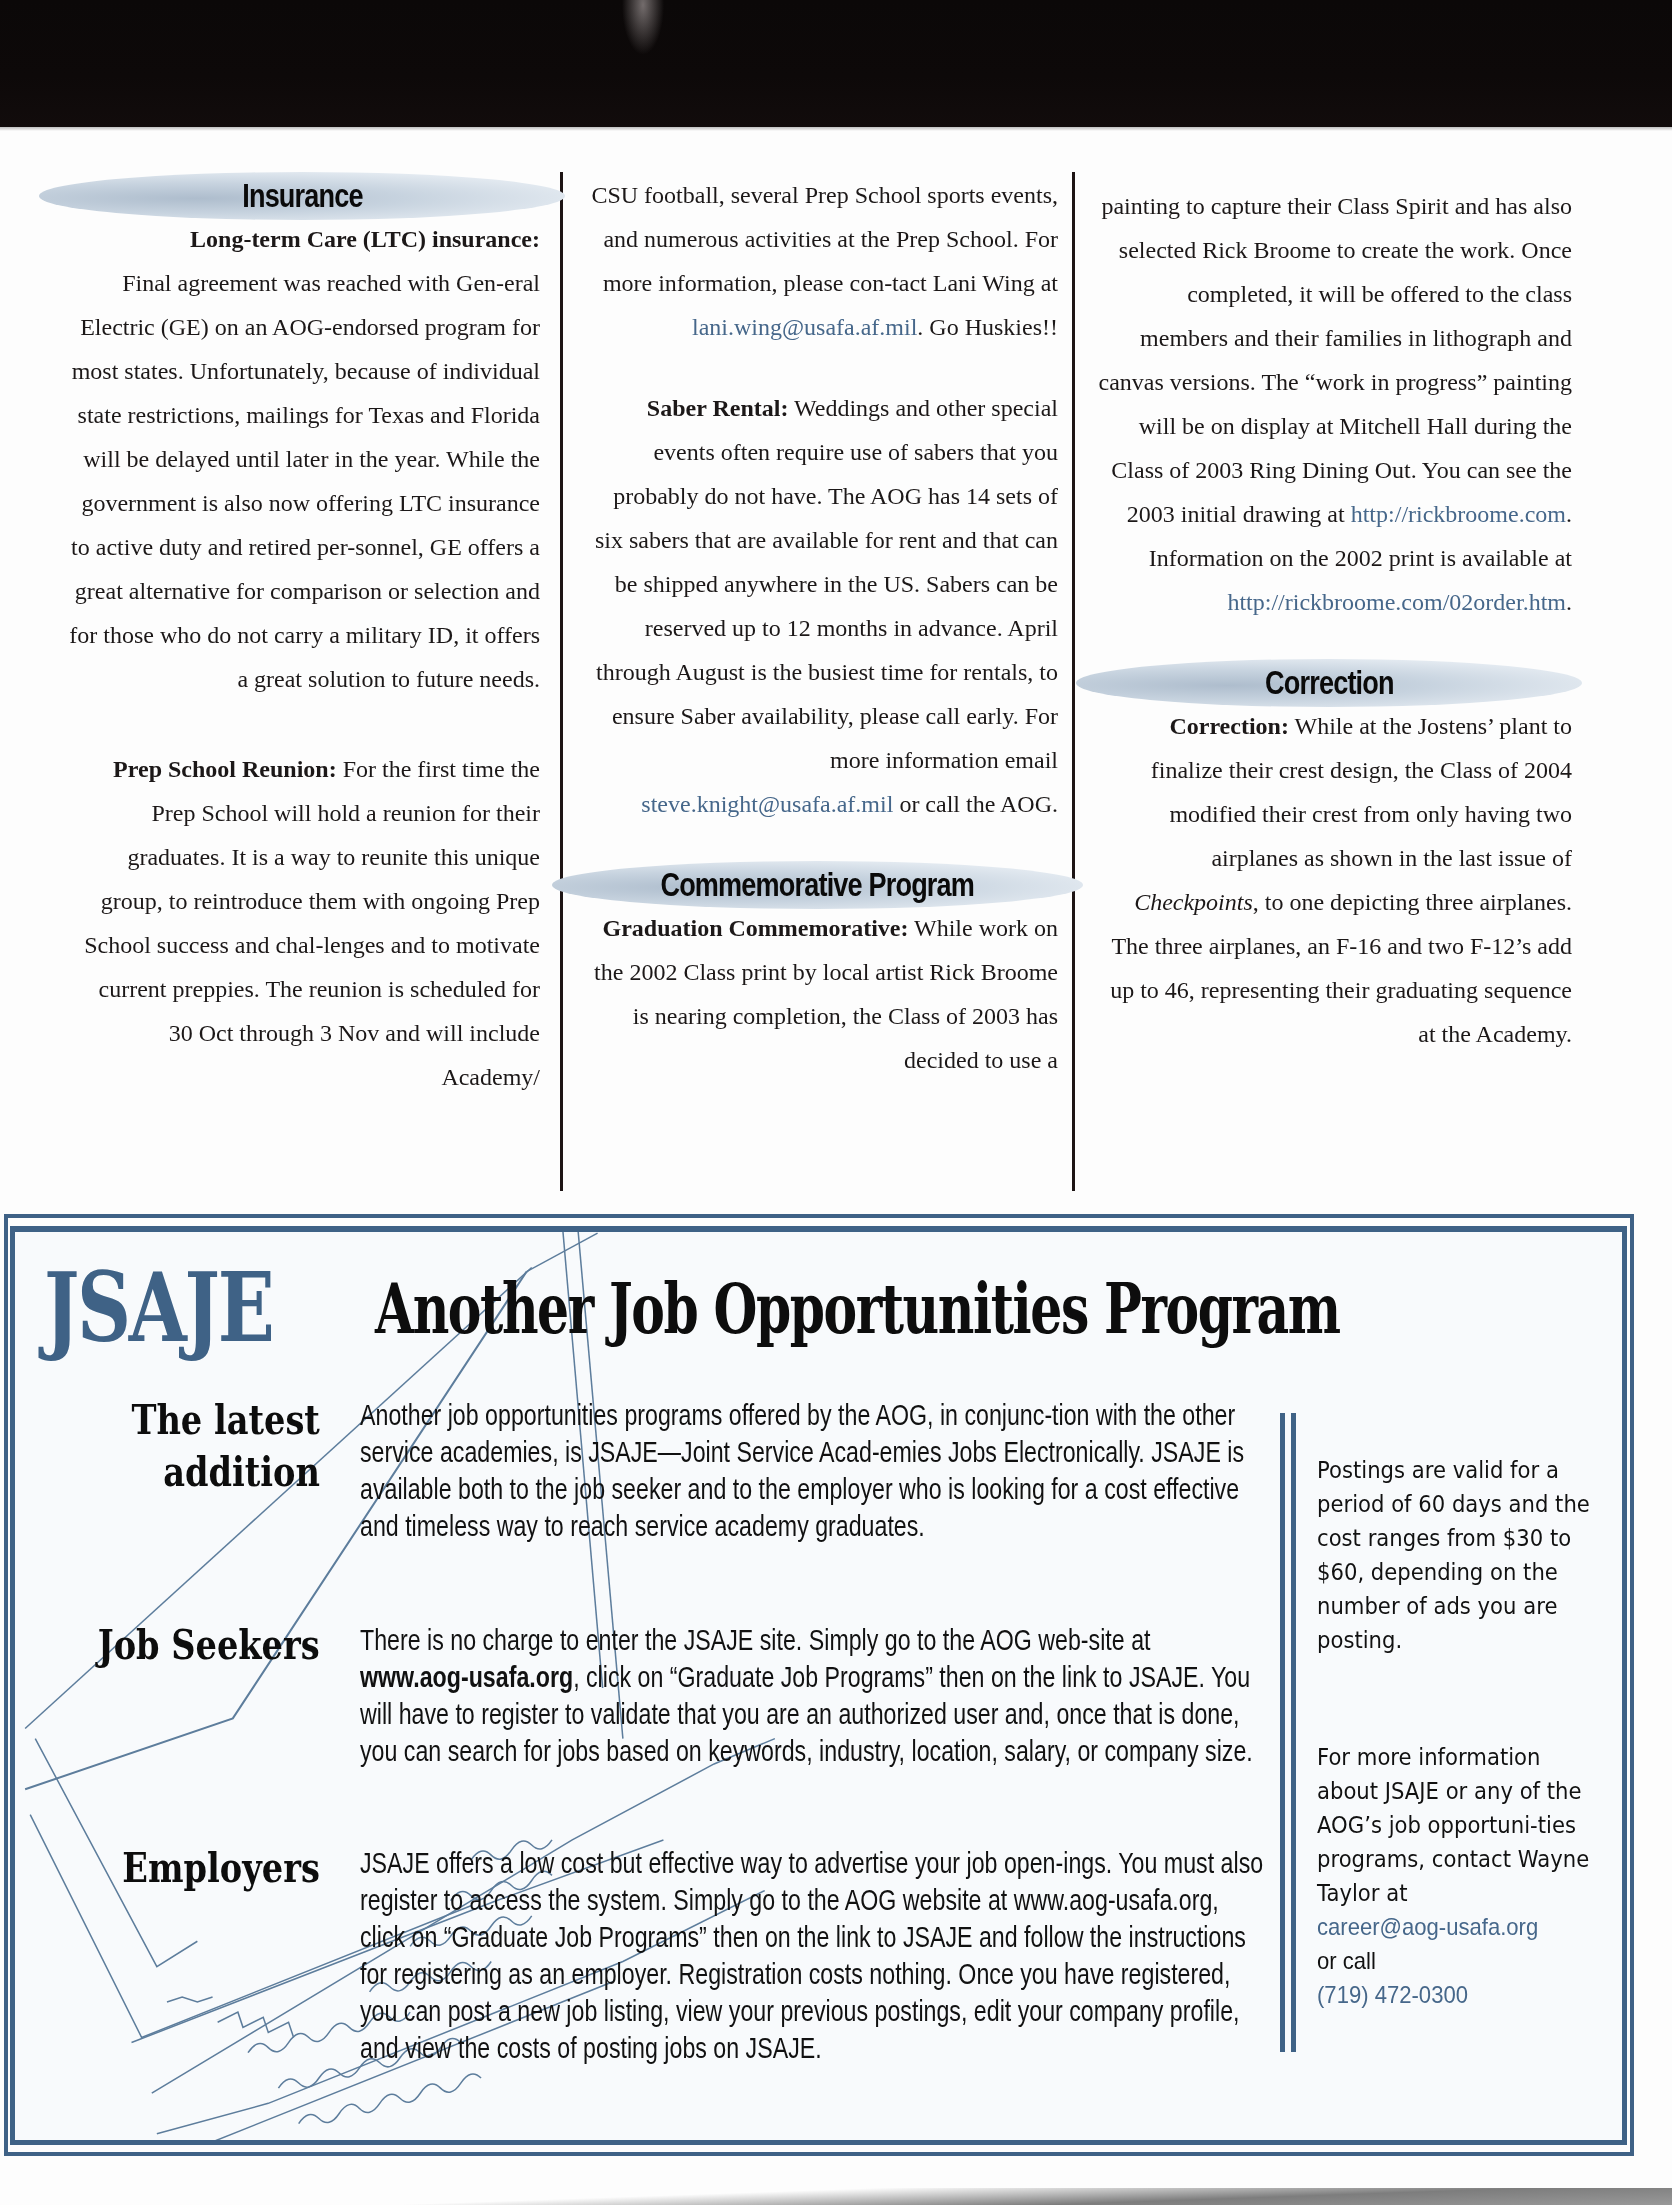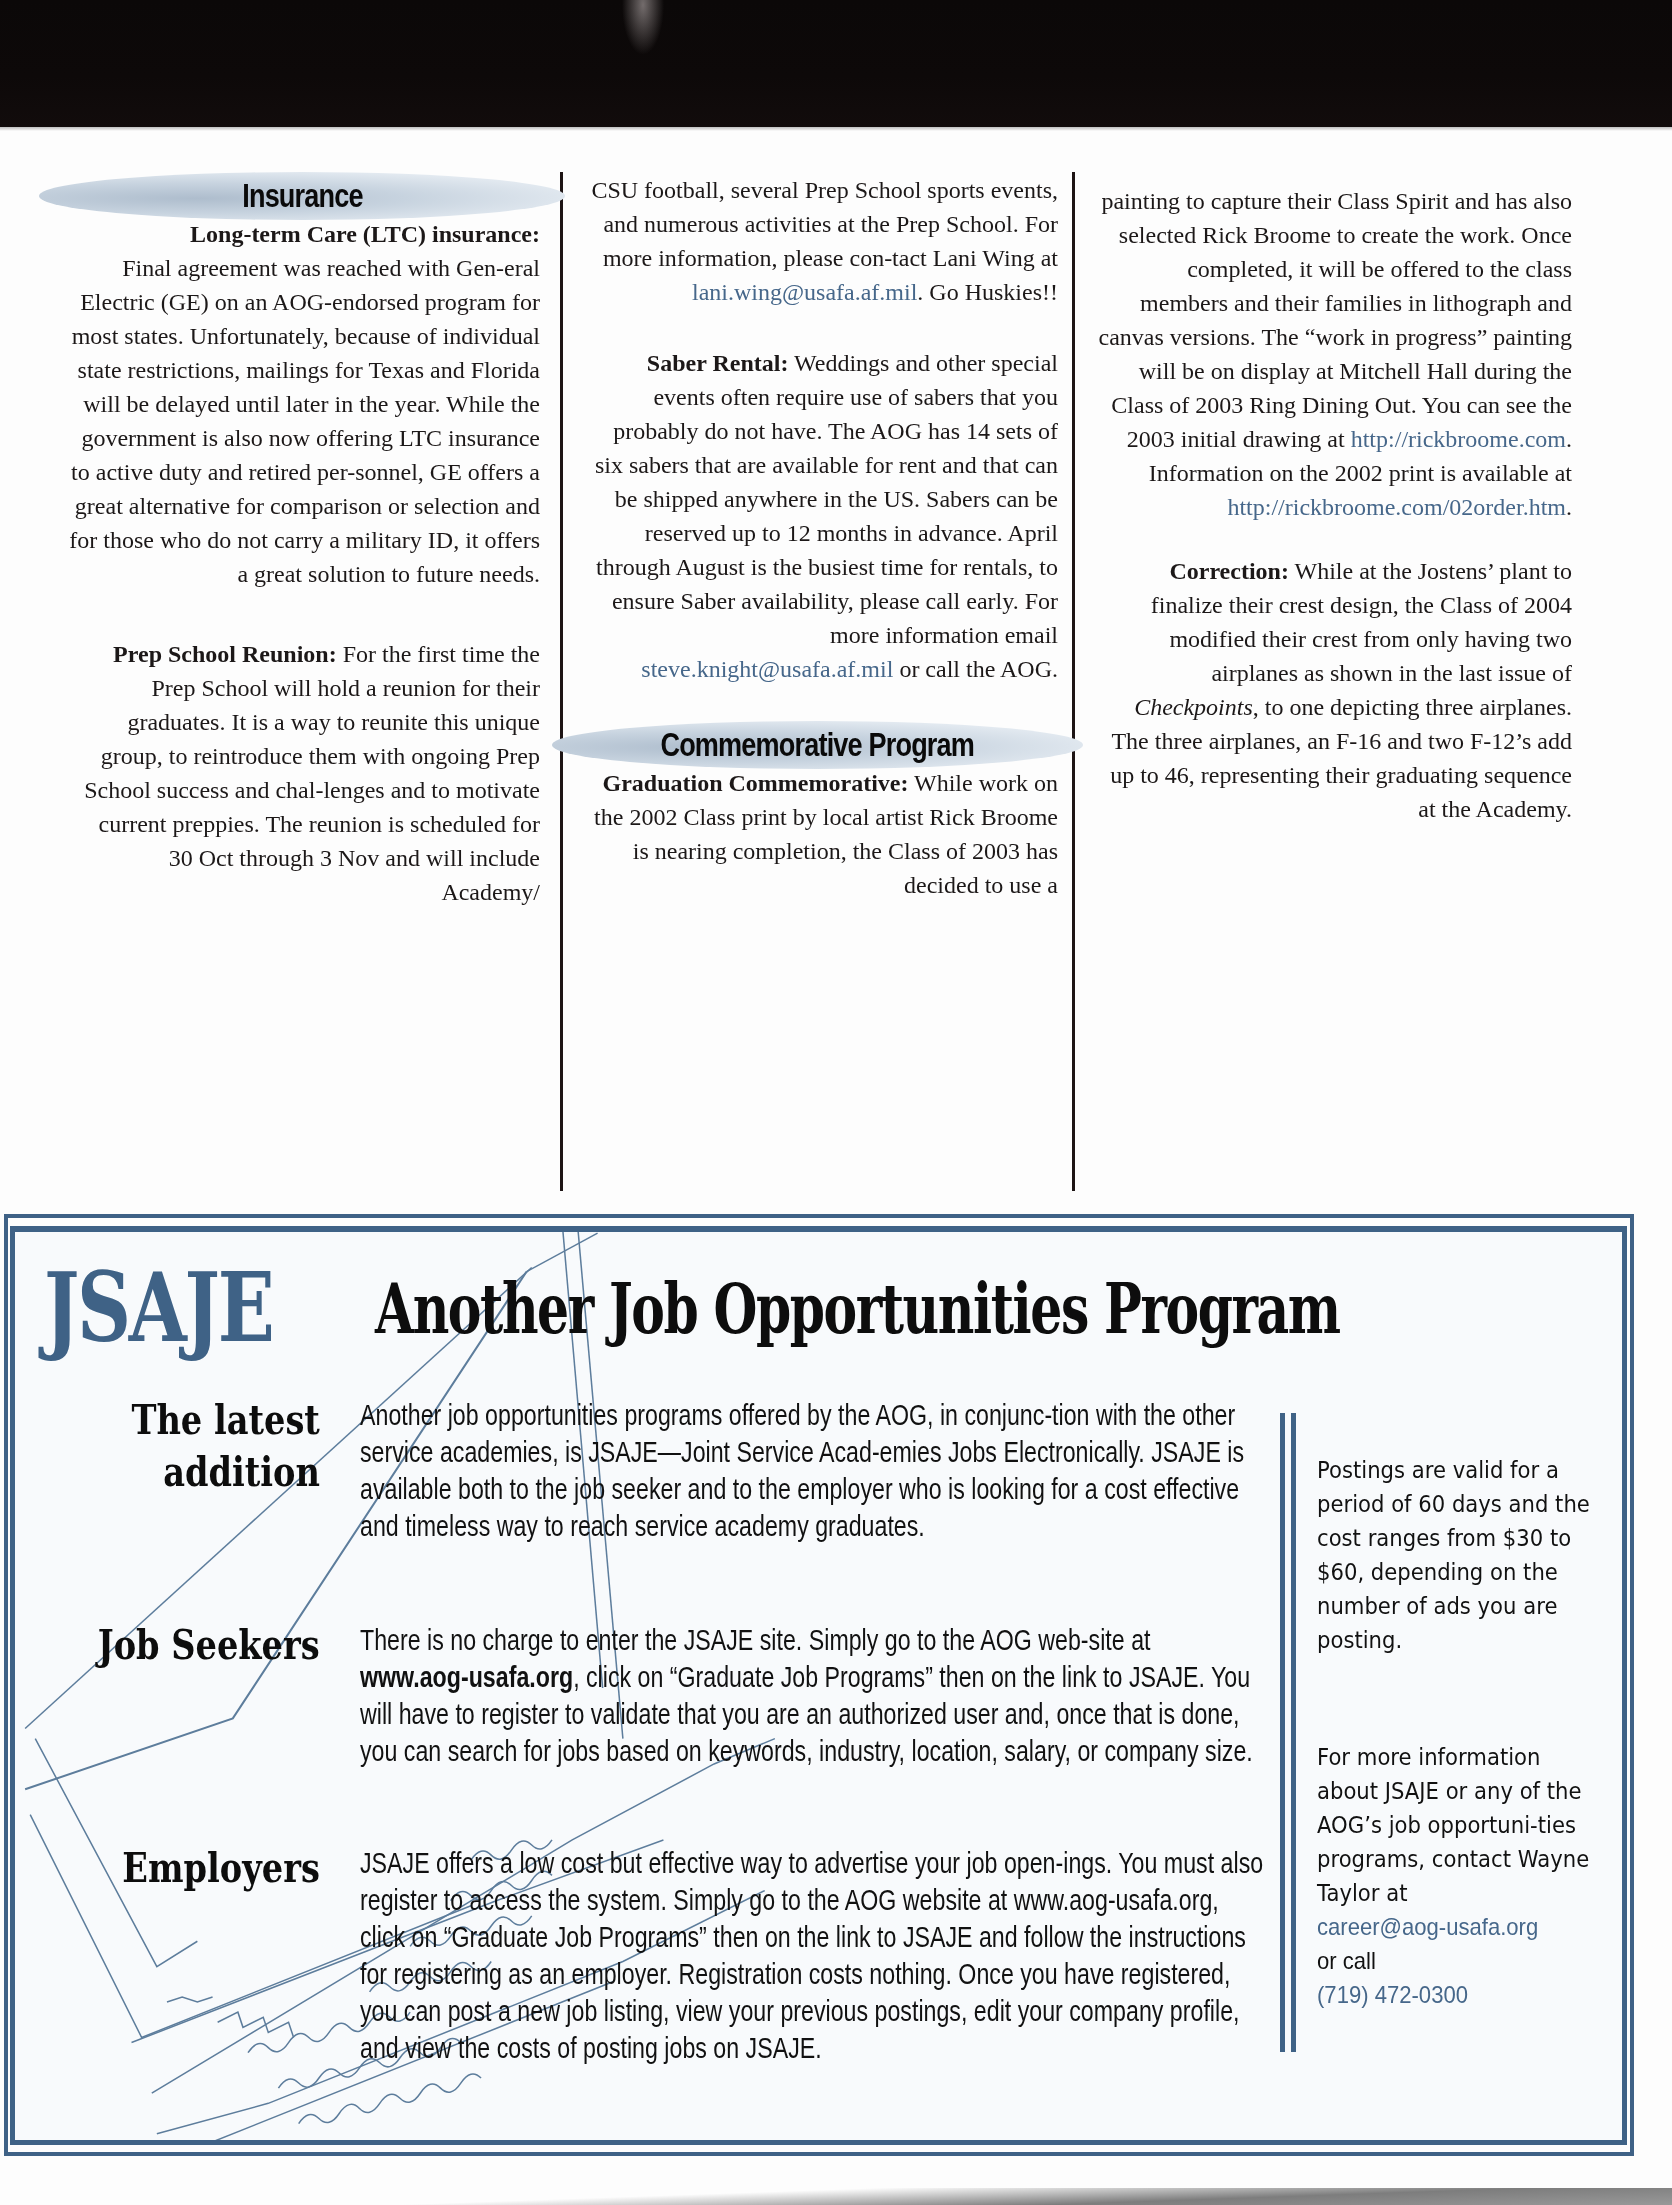--- a/index.html
+++ b/index.html
@@ -32,21 +32,21 @@
     margin-bottom: 2px;
   }
   .pill span {
     font-family: "Liberation Sans", "DejaVu Sans", sans-serif;
     font-weight: bold; font-size: 33px; letter-spacing: -1px;
     transform: scaleX(0.82); display: inline-block; color: #0a0a0a;
   }
   .pill.wide { margin-left: -30px; margin-right: -25px; }
 
   p.body {
-    font-size: 24px; line-height: 34px; color: #1c1818;
+    font-size: 24px; line-height: 44px; color: #1c1818;
   }
   p.body b { font-weight: bold; }
   p.body .lnk { color: #46678a; }
   p.body i { }
 
   .spacer-sm { height: 42px; }
   .spacer-md { height: 51px; }
 
   
   .box-outer {
@@ -156,20 +156,23 @@
     <b>Graduation Commemorative:</b>
     <span>While work on the 2002 Class print by local artist Rick Broome is nearing completion, the Class of 2003 has decided to use a</span>
   </p>
 </div>
 
 <div class="col col3">
   <p class="body" style="margin-top:12px">
     <span>painting to capture their Class Spirit and has also selected Rick Broome to create the work. Once completed, it will be offered to the class members and their families in lithograph and canvas versions. The “work in progress” painting will be on display at Mitchell Hall during the Class of 2003 Ring Dining Out. You can see  the 2003 initial drawing at </span><span class="lnk">http://rickbroome.com</span><span>. Information on the 2002 print is available at </span><span class="lnk">http://rickbroome.com/02order.htm</span><span>.</span>
   </p>
   <div class="spacer-sm" style="height:35px"></div>
+  <div class="pill" style="margin-left:-20px; margin-right:-10px;">
+    <span>Correction</span>
+  </div>
   <p class="body" style="margin-top:-5px">
     <b>Correction:</b>
     <span>While at the Jostens’ plant to finalize their crest design, the Class of 2004 modified their crest from only having two airplanes as shown in the last issue of </span><i>Checkpoints</i><span>, to one depicting three airplanes. The three airplanes, an F-16 and two F-12’s add up to 46, representing their graduating sequence at the Academy.</span>
   </p>
 </div>
 
 <div class="box-outer"></div>
 <div class="box-inner">
   <svg class="art" viewBox="0 0 3192 1814" fill="none" stroke="#5d7d9c" stroke-width="3">
 

